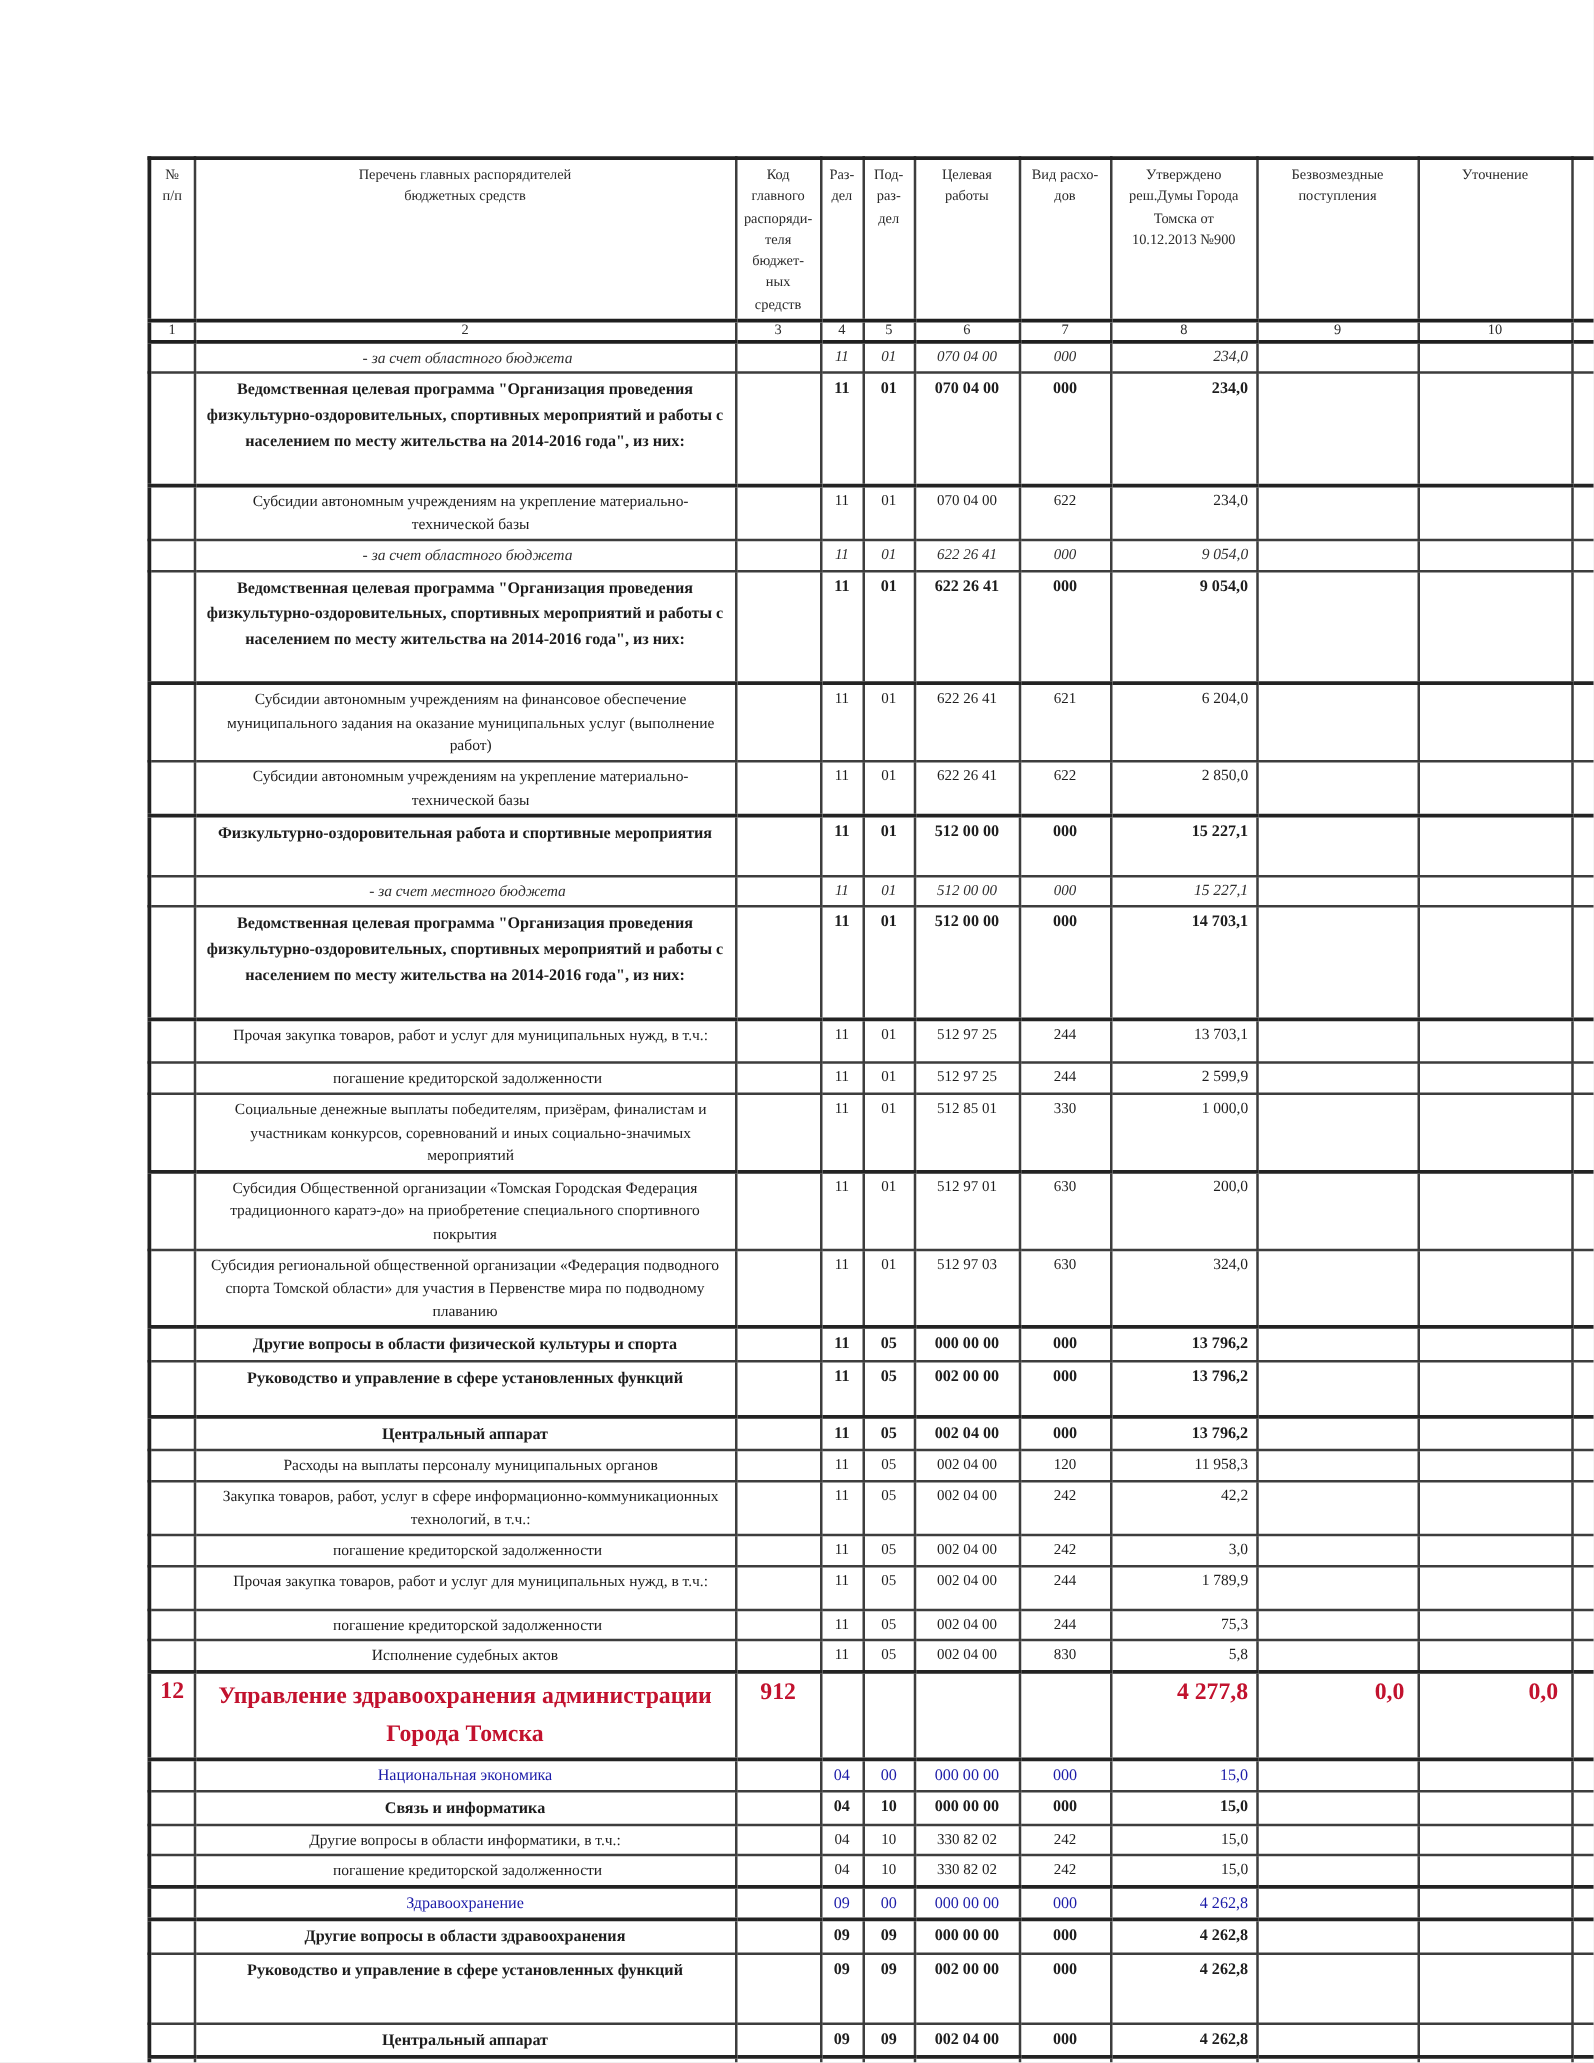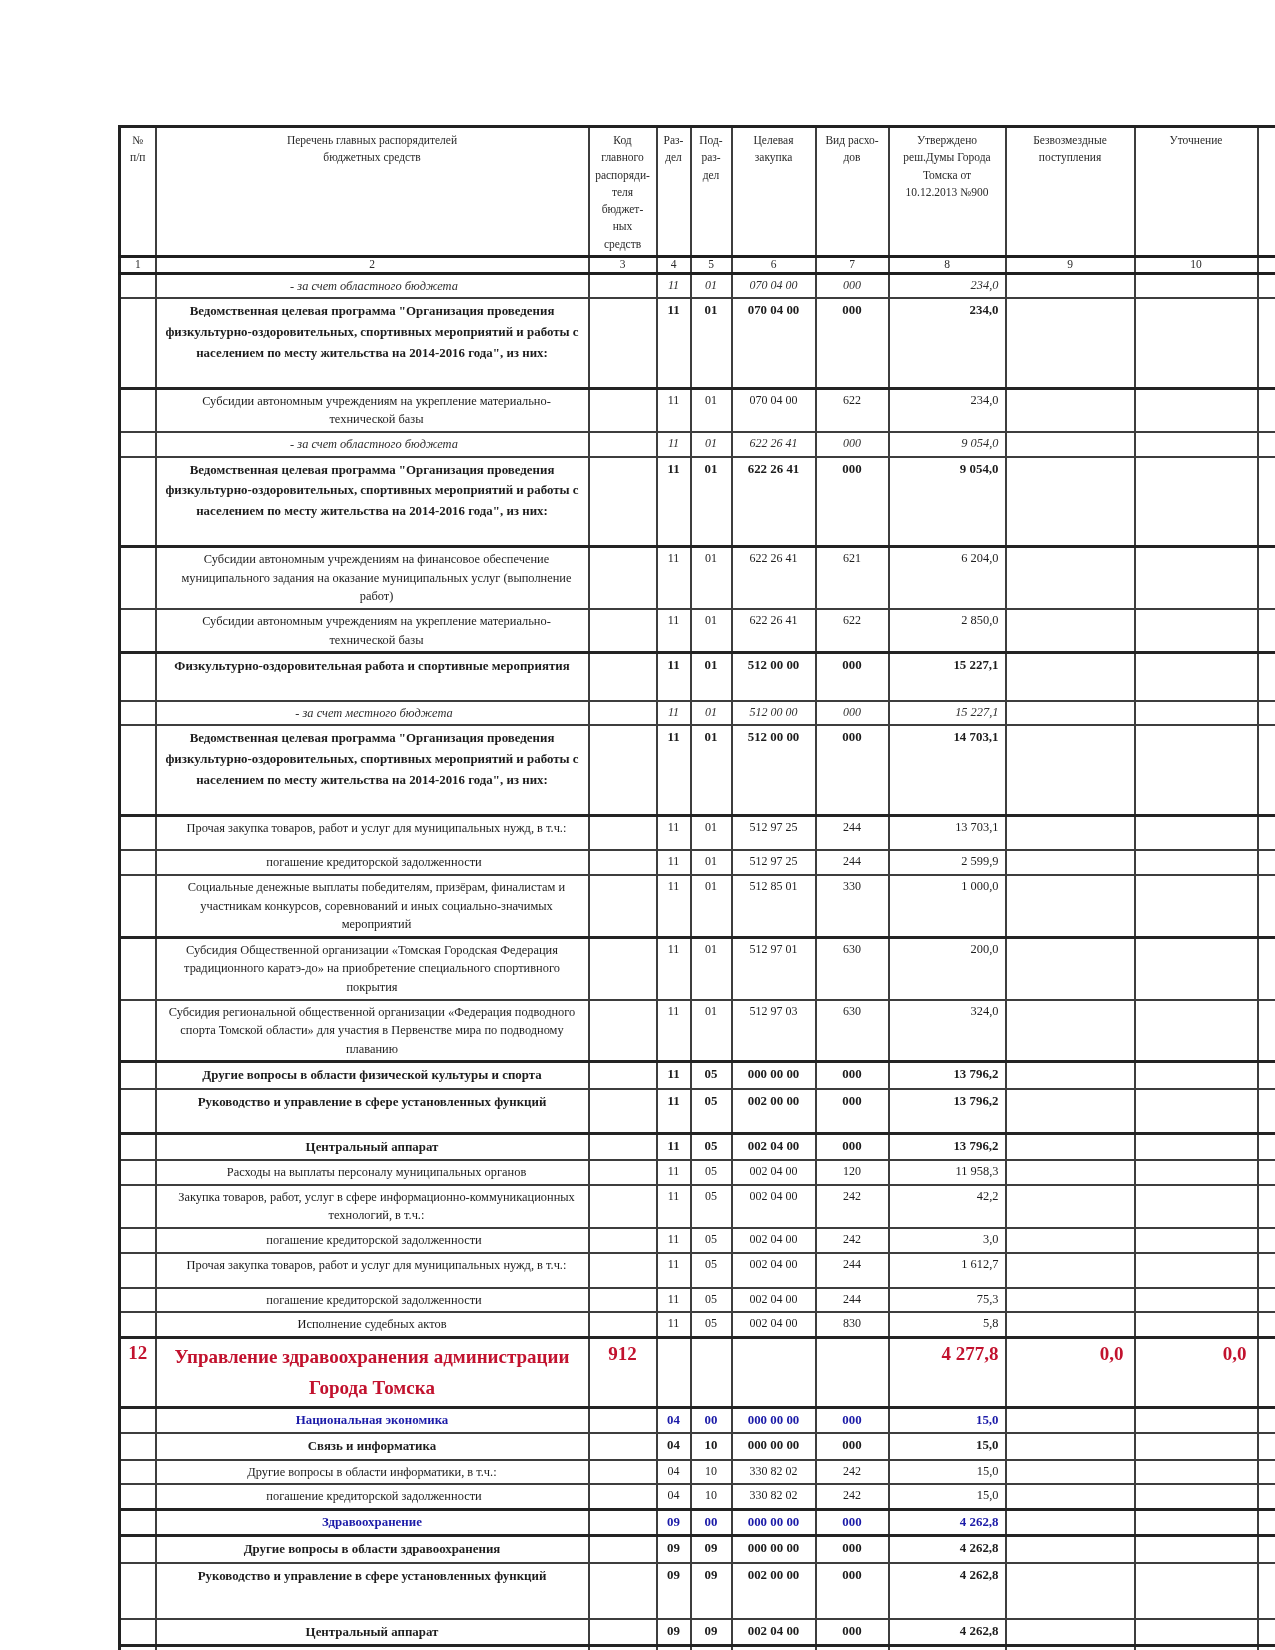--- a/index.html
+++ b/index.html
@@ -28,21 +28,21 @@
   td.c2.ind-1{padding-left:13px;}
   td.c2.ind-2{padding-left:8px;}
   td.c3,td.c4,td.c5,td.c6,td.c7{text-align:center;padding-top:3px;font-size:12px;white-space:nowrap;}
   td.c8{text-align:right;padding:3px 6px 0 0;white-space:nowrap;}
   td.c9,td.c10{text-align:right;padding:3px 10px 0 0;white-space:nowrap;}
   tr.r-bold td{font-weight:bold;font-size:12.9px;}
   tr.r-bold td.c2{line-height:1.6;}
   tr.r-italic td{font-style:italic;color:#2e2e2e;}
   tr.r-red td{color:var(--red,#c2122e);font-weight:bold;font-size:19px;}
   tr.r-red td.c2{line-height:1.65;margin-left:48px;}
-  tr.r-blue td{color:var(--blue,#1b1ba8);font-weight:bold;font-size:12.9px;}
+  tr.r-blue td{color:var(--blue,#1b1ba8);font-weight:normal;font-size:12.9px;}
   tr.thick td{border-top:3px solid #232323;}
 </style>
 </head>
 <body>
 
 <div class="page">
   <table class="budget">
     <colgroup>
       <col style="width:36px">
         <col style="width:433px">
@@ -68,21 +68,21 @@
 теля
 бюджет-
 ных
 средств</th>
         <th>Раз-
 дел</th>
         <th>Под-
 раз-
 дел</th>
         <th>Целевая
-закупка</th>
+работы</th>
         <th>Вид расхо-
 дов</th>
         <th>Утверждено
 реш.Думы Города
 Томска от
 10.12.2013 №900</th>
         <th>Безвозмездные
 поступления</th>
         <th>Уточнение</th>
         <th></th>
@@ -376,21 +376,21 @@
           <td class="c11"></td>
         </tr>
         <tr class="r-plain" style="height: 35px;">
           <td class="c1"></td>
           <td class="c2 ind-1">Прочая закупка товаров, работ и услуг для муниципальных нужд, в т.ч.:</td>
           <td class="c3"></td>
           <td class="c4">11</td>
           <td class="c5">05</td>
           <td class="c6">002 04 00</td>
           <td class="c7">244</td>
-          <td class="c8">1 612,7</td>
+          <td class="c8">1 789,9</td>
           <td class="c9"></td>
           <td class="c10"></td>
           <td class="c11"></td>
         </tr>
         <tr class="r-plain" style="height: 22px;">
           <td class="c1"></td>
           <td class="c2 ind-2">погашение кредиторской задолженности</td>
           <td class="c3"></td>
           <td class="c4">11</td>
           <td class="c5">05</td>

